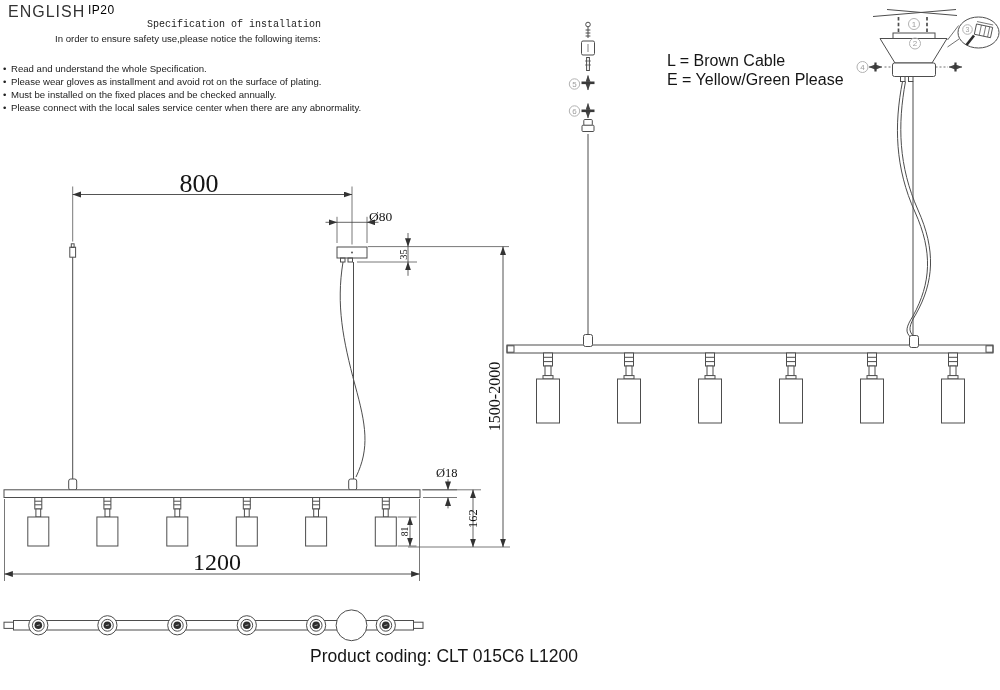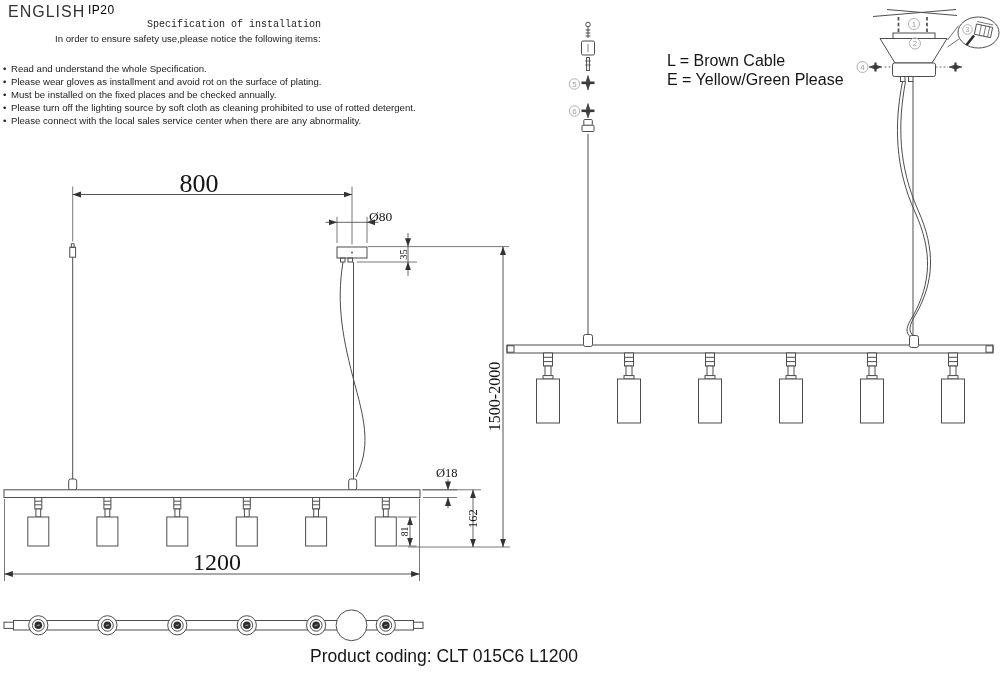--- a/index.html
+++ b/index.html
@@ -252,21 +252,20 @@
   <div class="txt hdr-lang">ENGLISH</div>
   <div class="txt hdr-ip">IP20</div>
 
   <div class="txt spec-title">Specification of installation</div>
   <div class="txt spec-intro">In order to ensure safety use,please notice the following items:</div>
 
   <div class="spec-list">
     <div class="li"><span class="bul">•</span><span>Read and understand the whole Specification.</span></div>
     <div class="li"><span class="bul">•</span><span>Please wear gloves as installment and avoid rot on the surface of plating.</span></div>
     <div class="li"><span class="bul">•</span><span>Must be installed on the fixed places and be checked annually.</span></div>
-    <div class="li"><span class="bul">•</span><span>Please turn off the lighting source by soft cloth as cleaning prohibited to use of rotted detergent.</span></div>
     <div class="li"><span class="bul">•</span><span>Please connect with the local sales service center when there are any abnormality.</span></div>
   </div>
 
   <div class="legend">
     <div>L = Brown Cable</div>
     <div>E = Yellow/Green Please</div>
   </div>
 
   <div class="txt product">Product coding: CLT 015C6 L1200</div>
 

